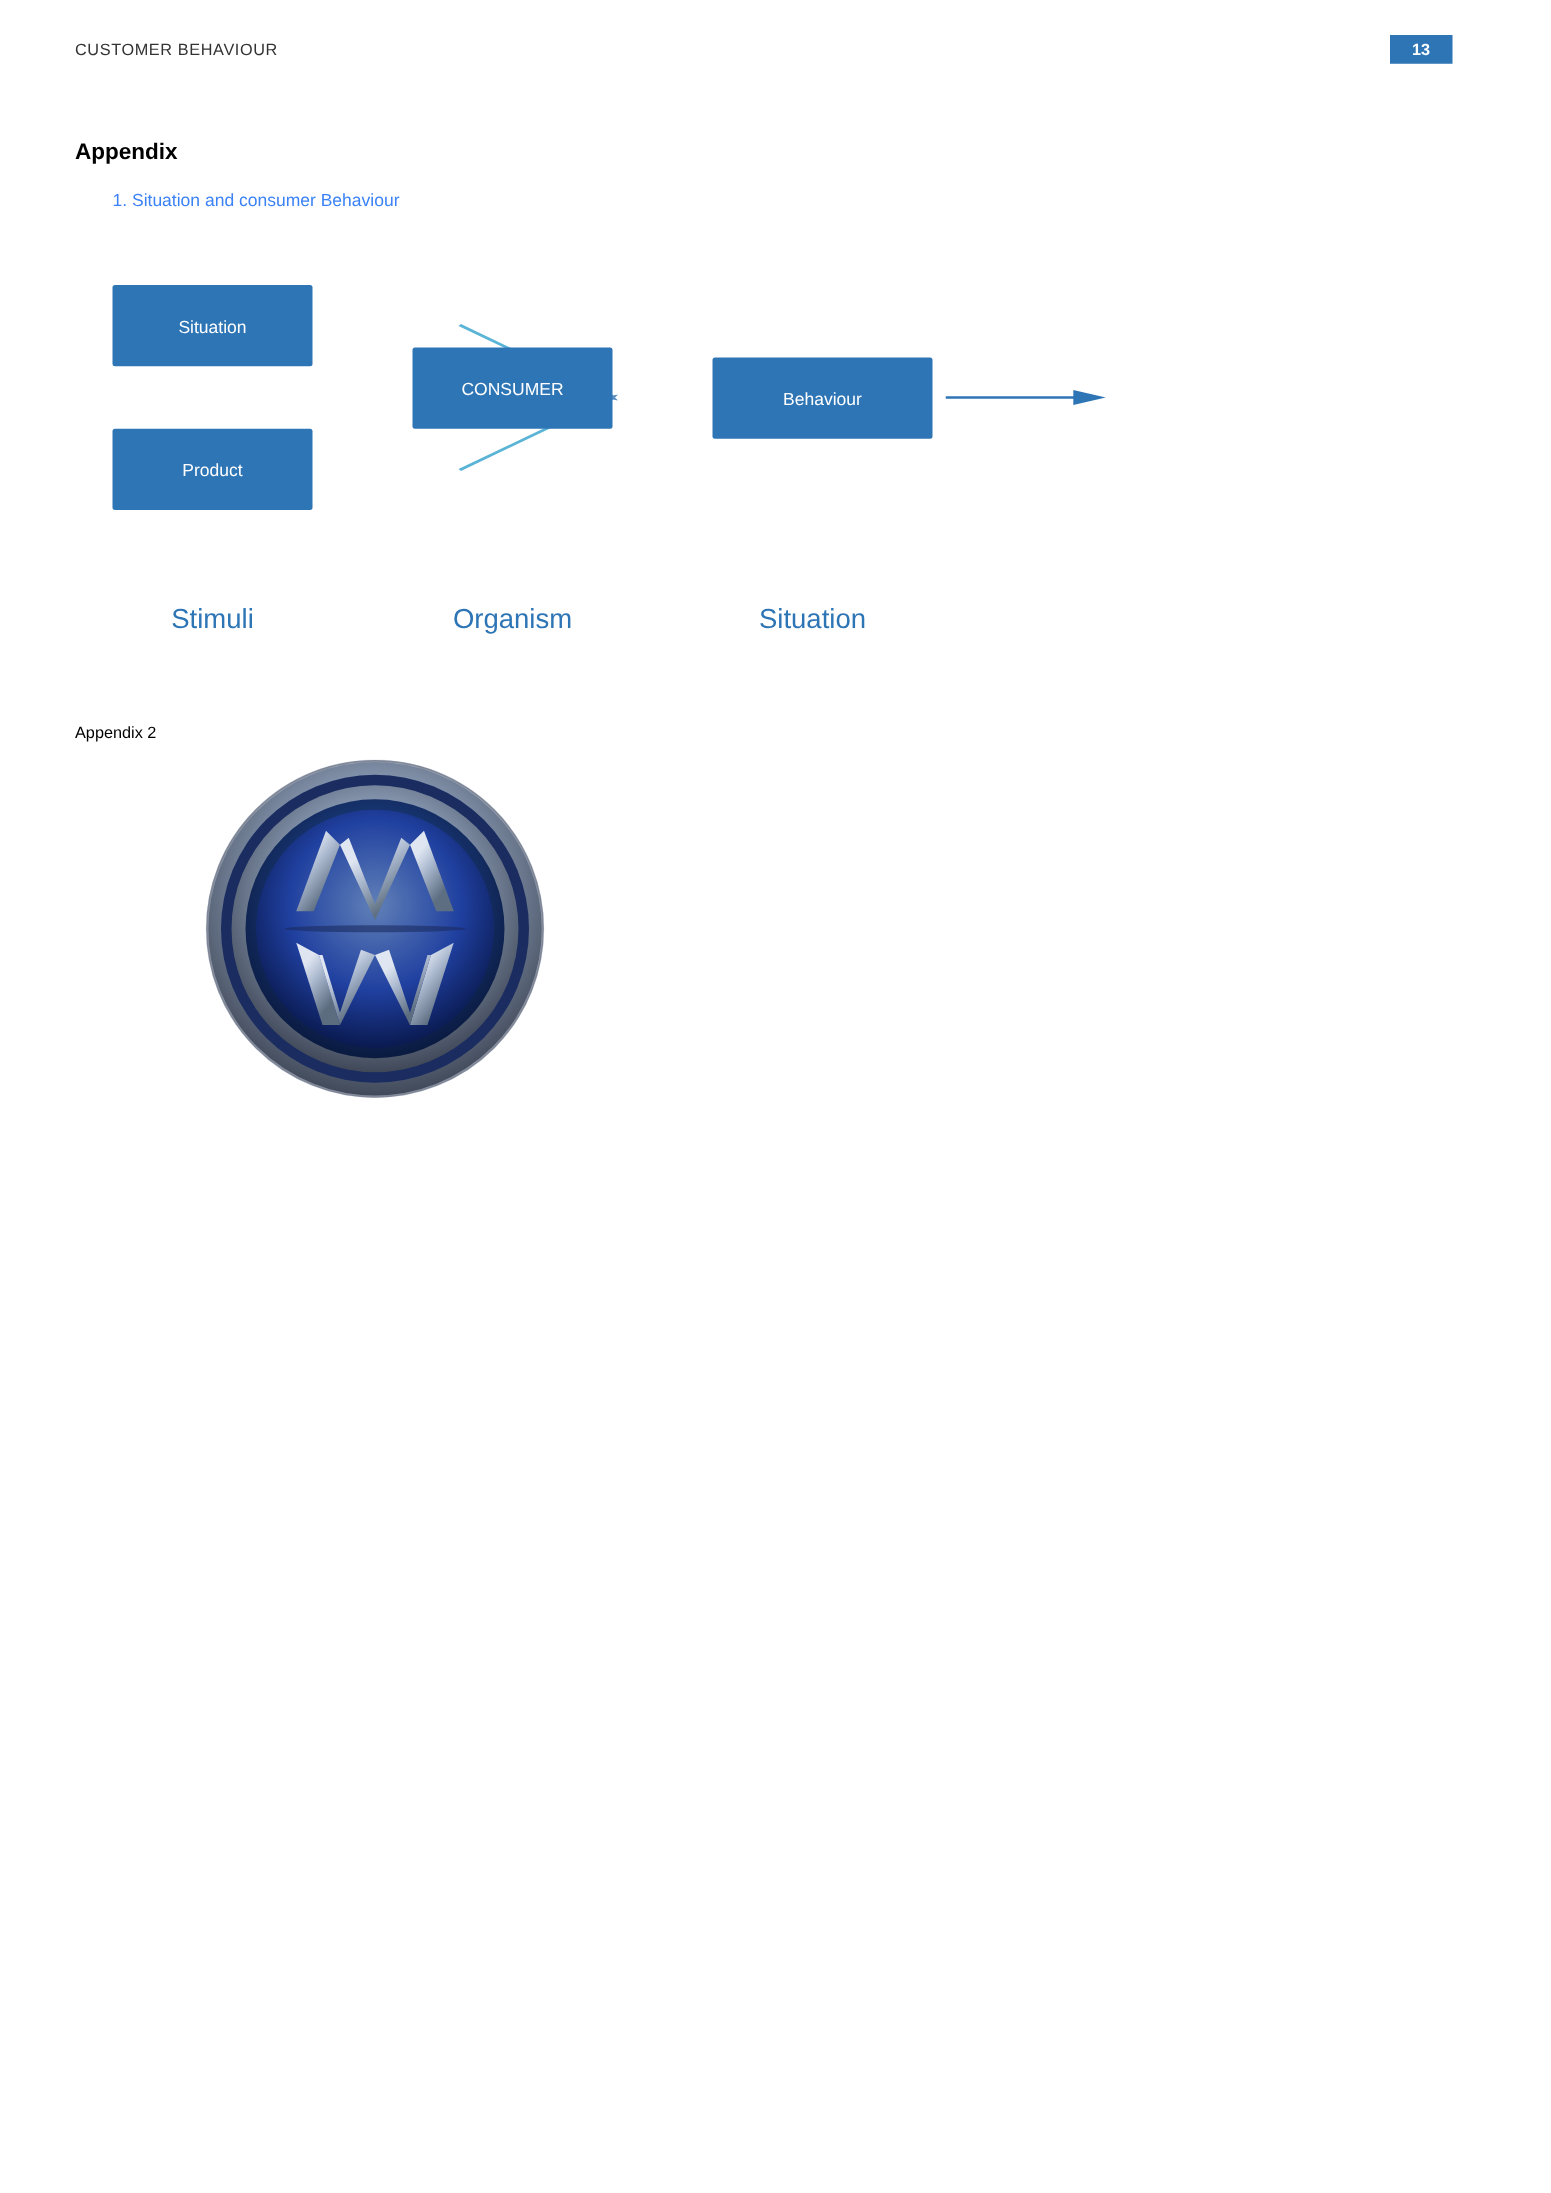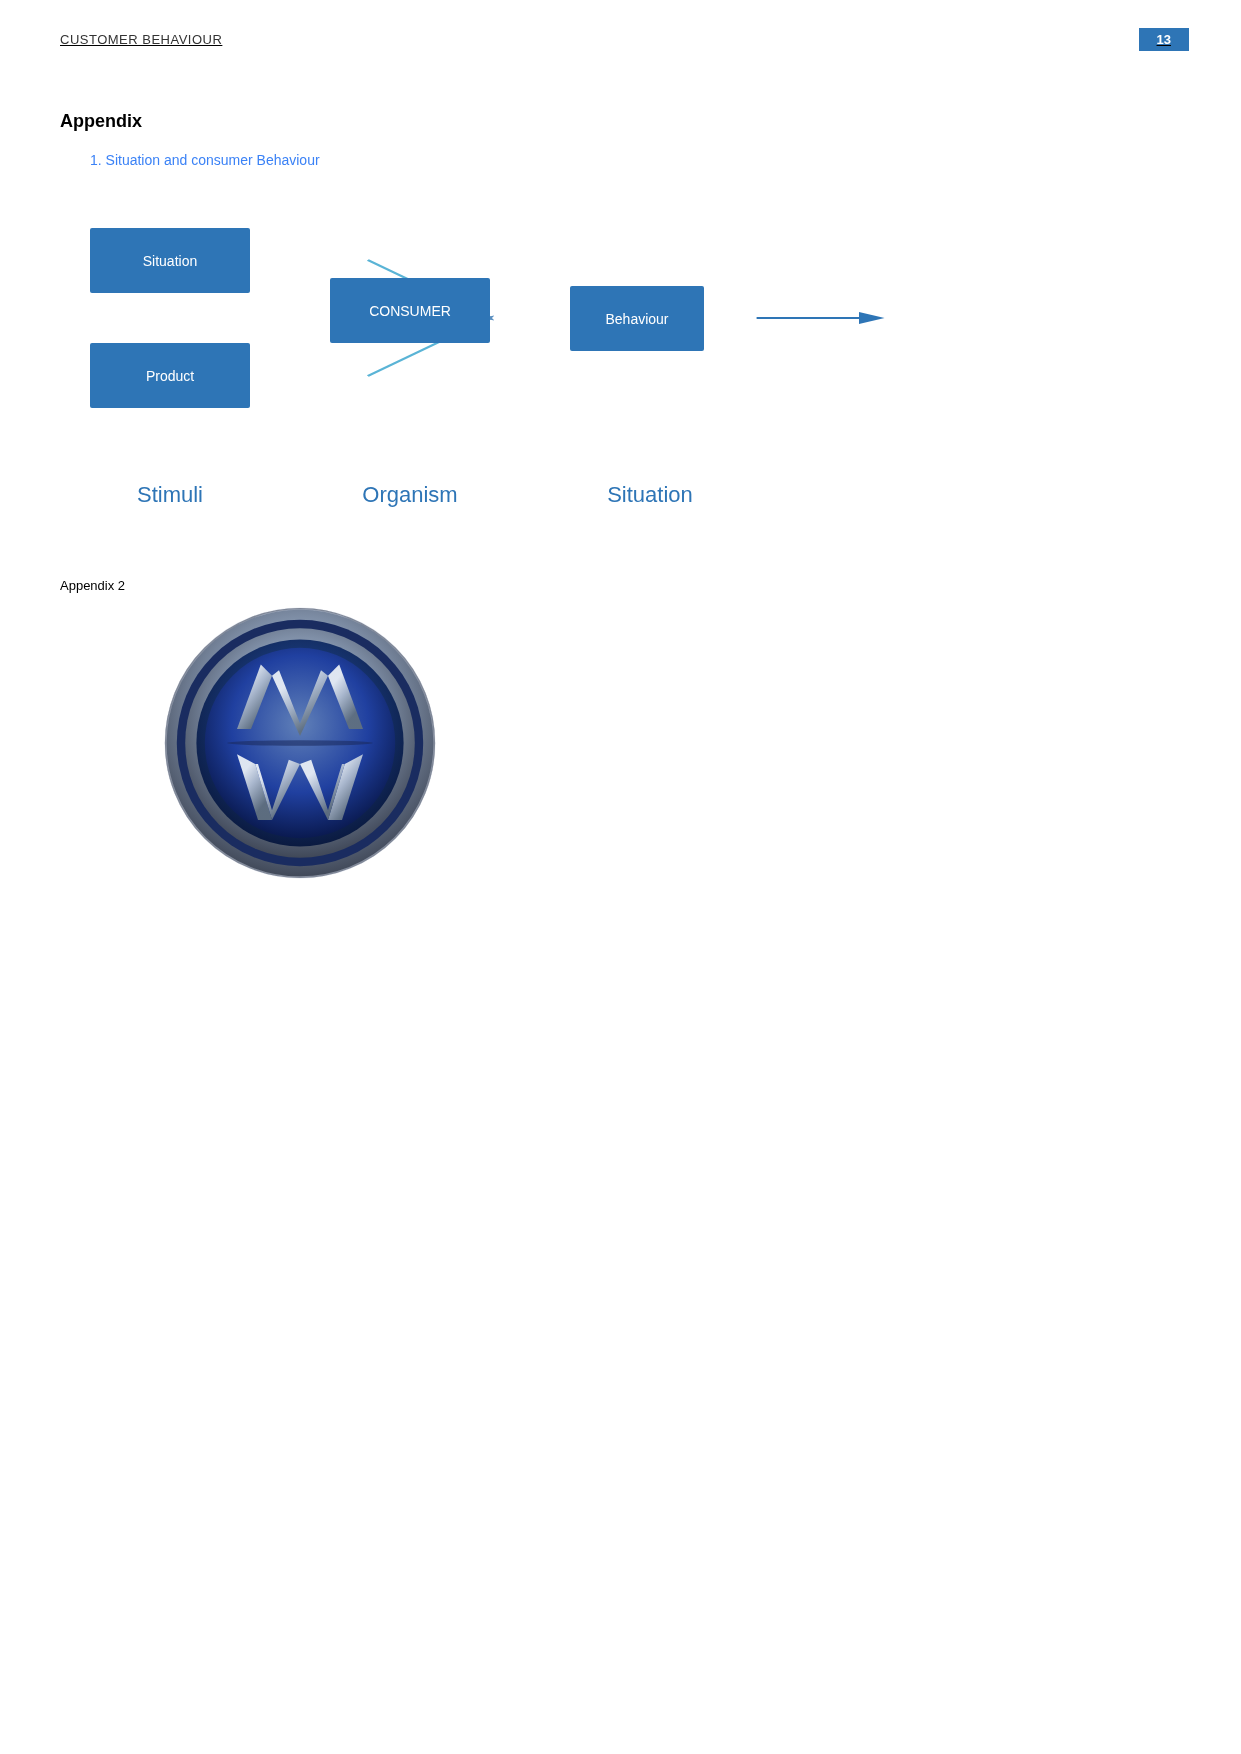--- a/index.html
+++ b/index.html
@@ -10,23 +10,22 @@
       background: #ffffff;
       font-family: Arial, sans-serif;
       position: relative;
     }
 
     
     .header {
       display: flex;
       justify-content: space-between;
       align-items: center;
-      padding: 28px 52px 0 60px;
+      padding: 28px 79px 0 60px;
       border-bottom: none;
-      text-decoration: underline;
     }
 
     .header-title {
       font-size: 13px;
       color: #333;
       letter-spacing: 0.5px;
     }
 
     .page-number-box {
       background: #2e75b6;
@@ -92,21 +91,21 @@
     }
 
     .box-consumer {
       width: 160px;
       height: 65px;
       top: 80px;
       left: 270px;
     }
 
     .box-behaviour {
-      width: 134px;
+      width: 176px;
       height: 65px;
       top: 88px;
       left: 510px;
     }
 
     .label {
       font-size: 22px;
       color: #2e75b6;
       font-weight: 400;
       text-align: center;

